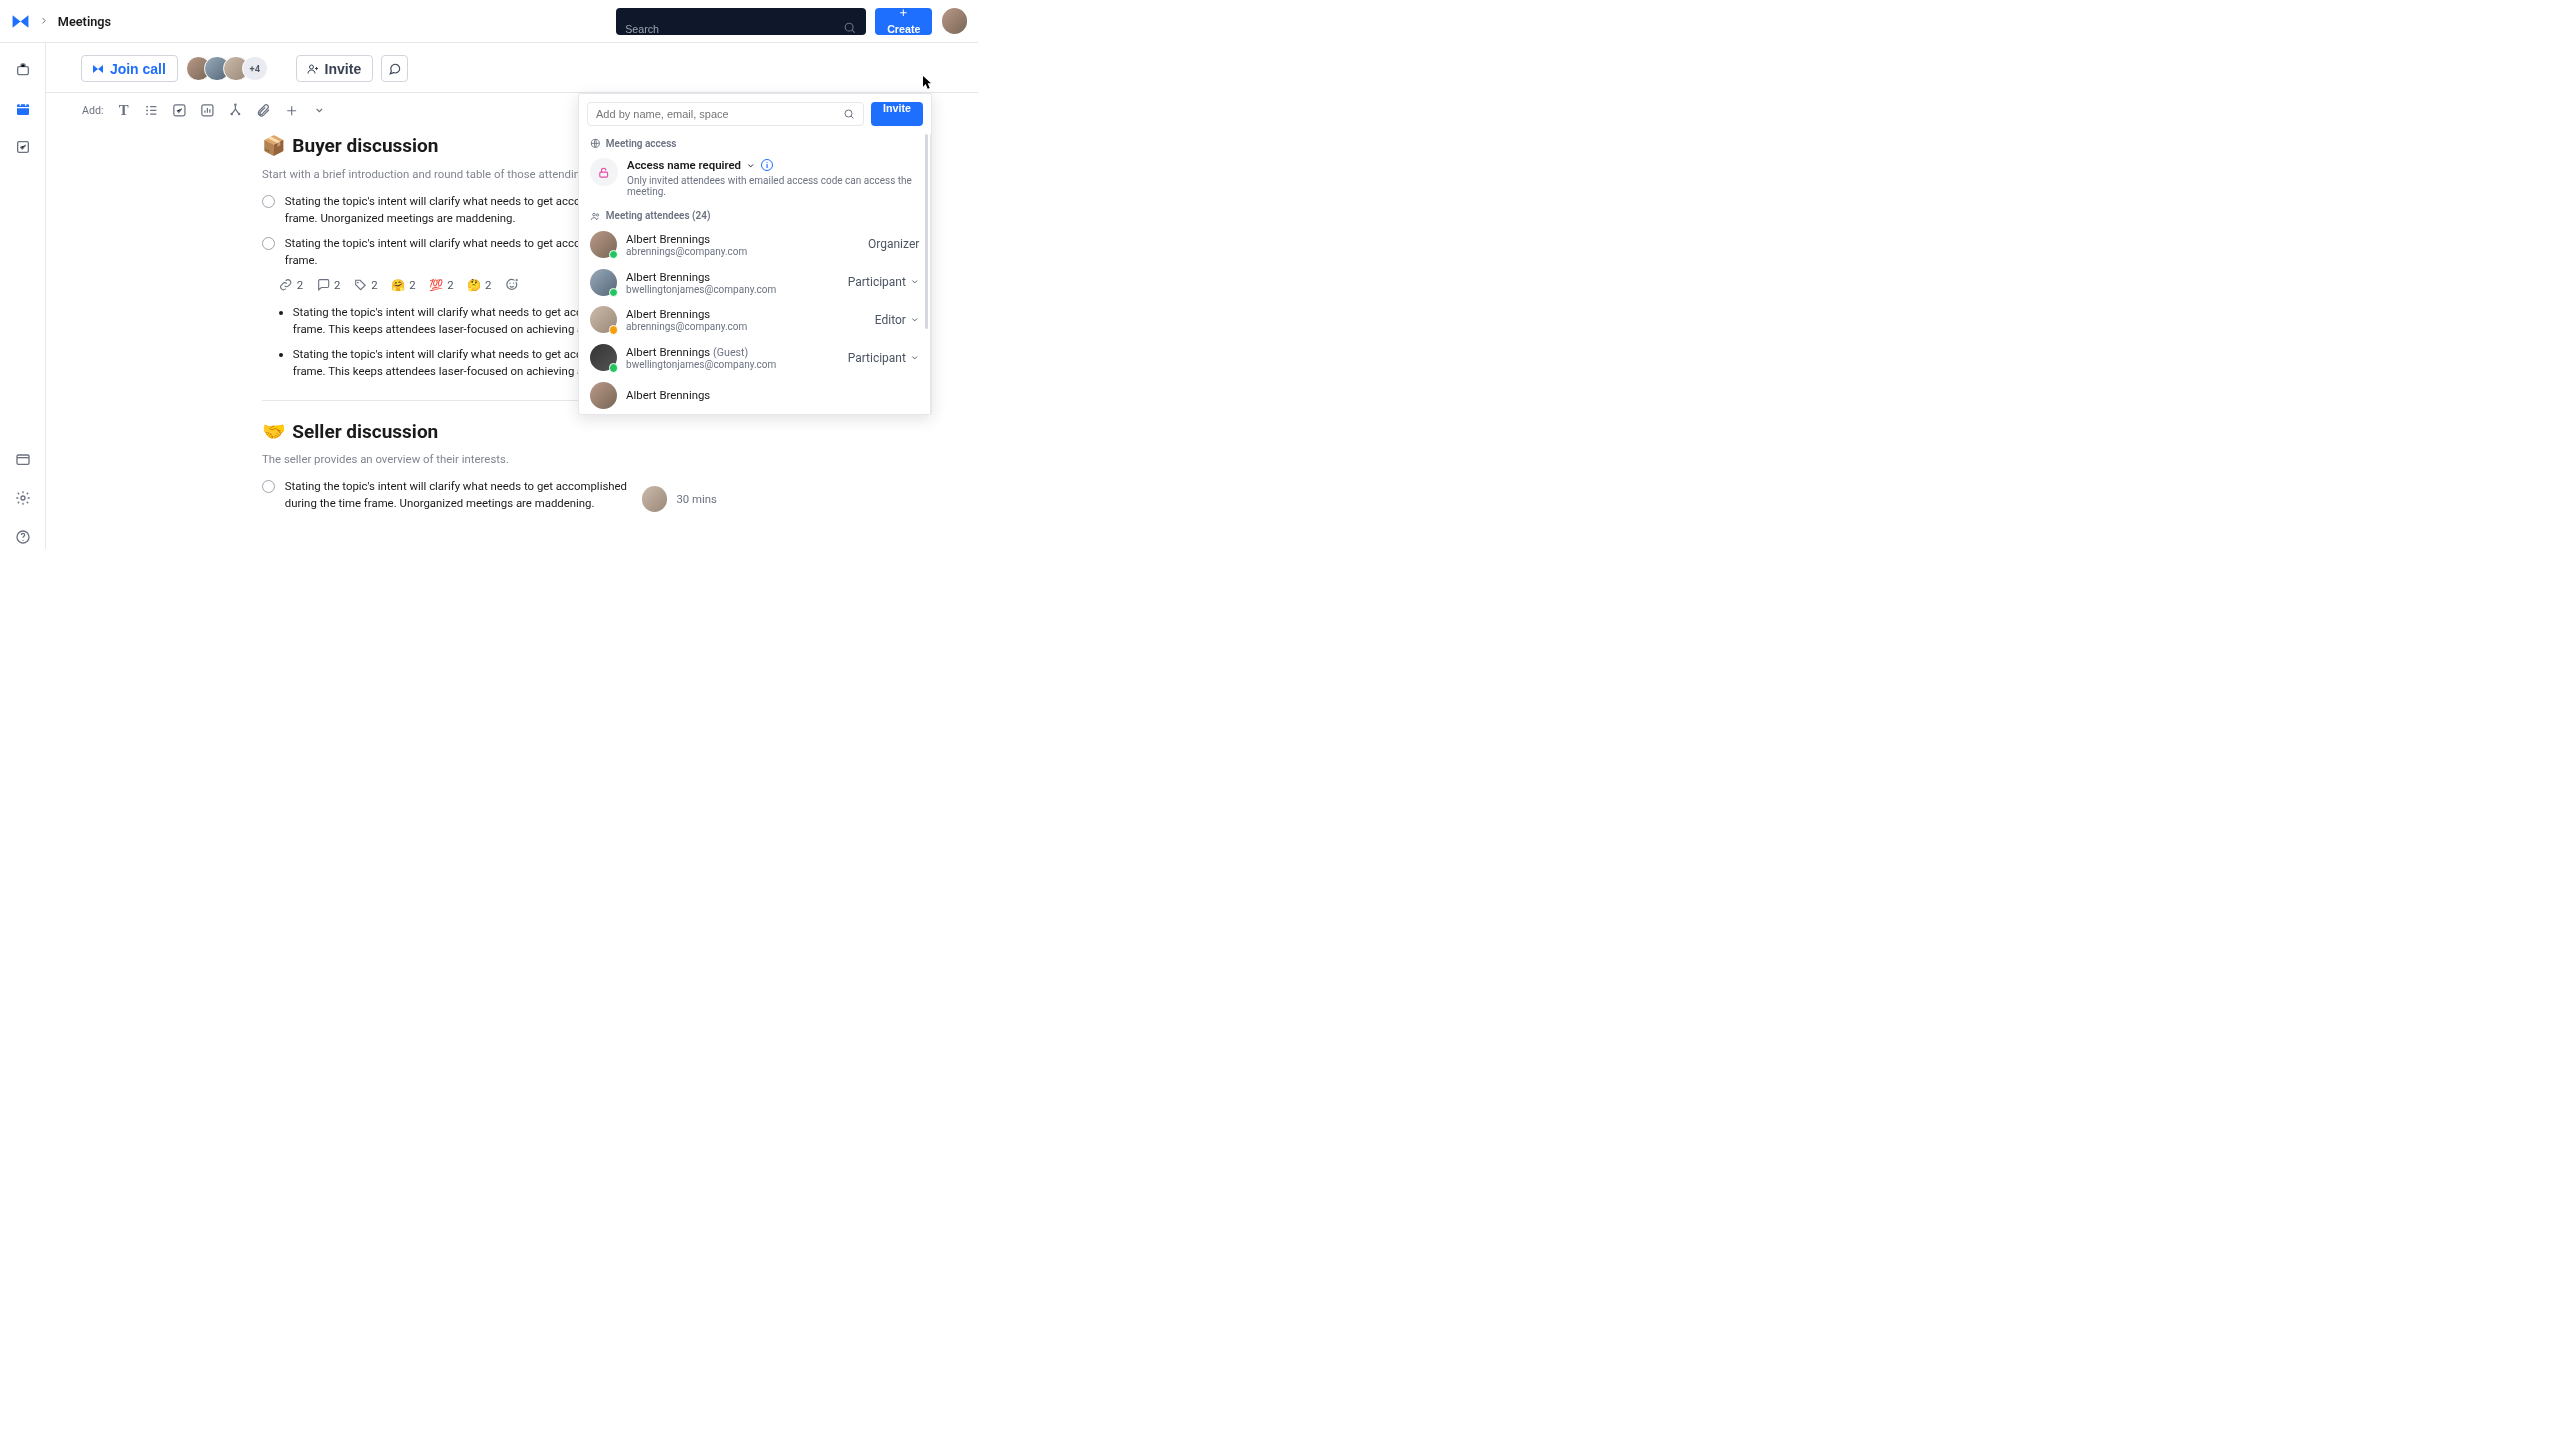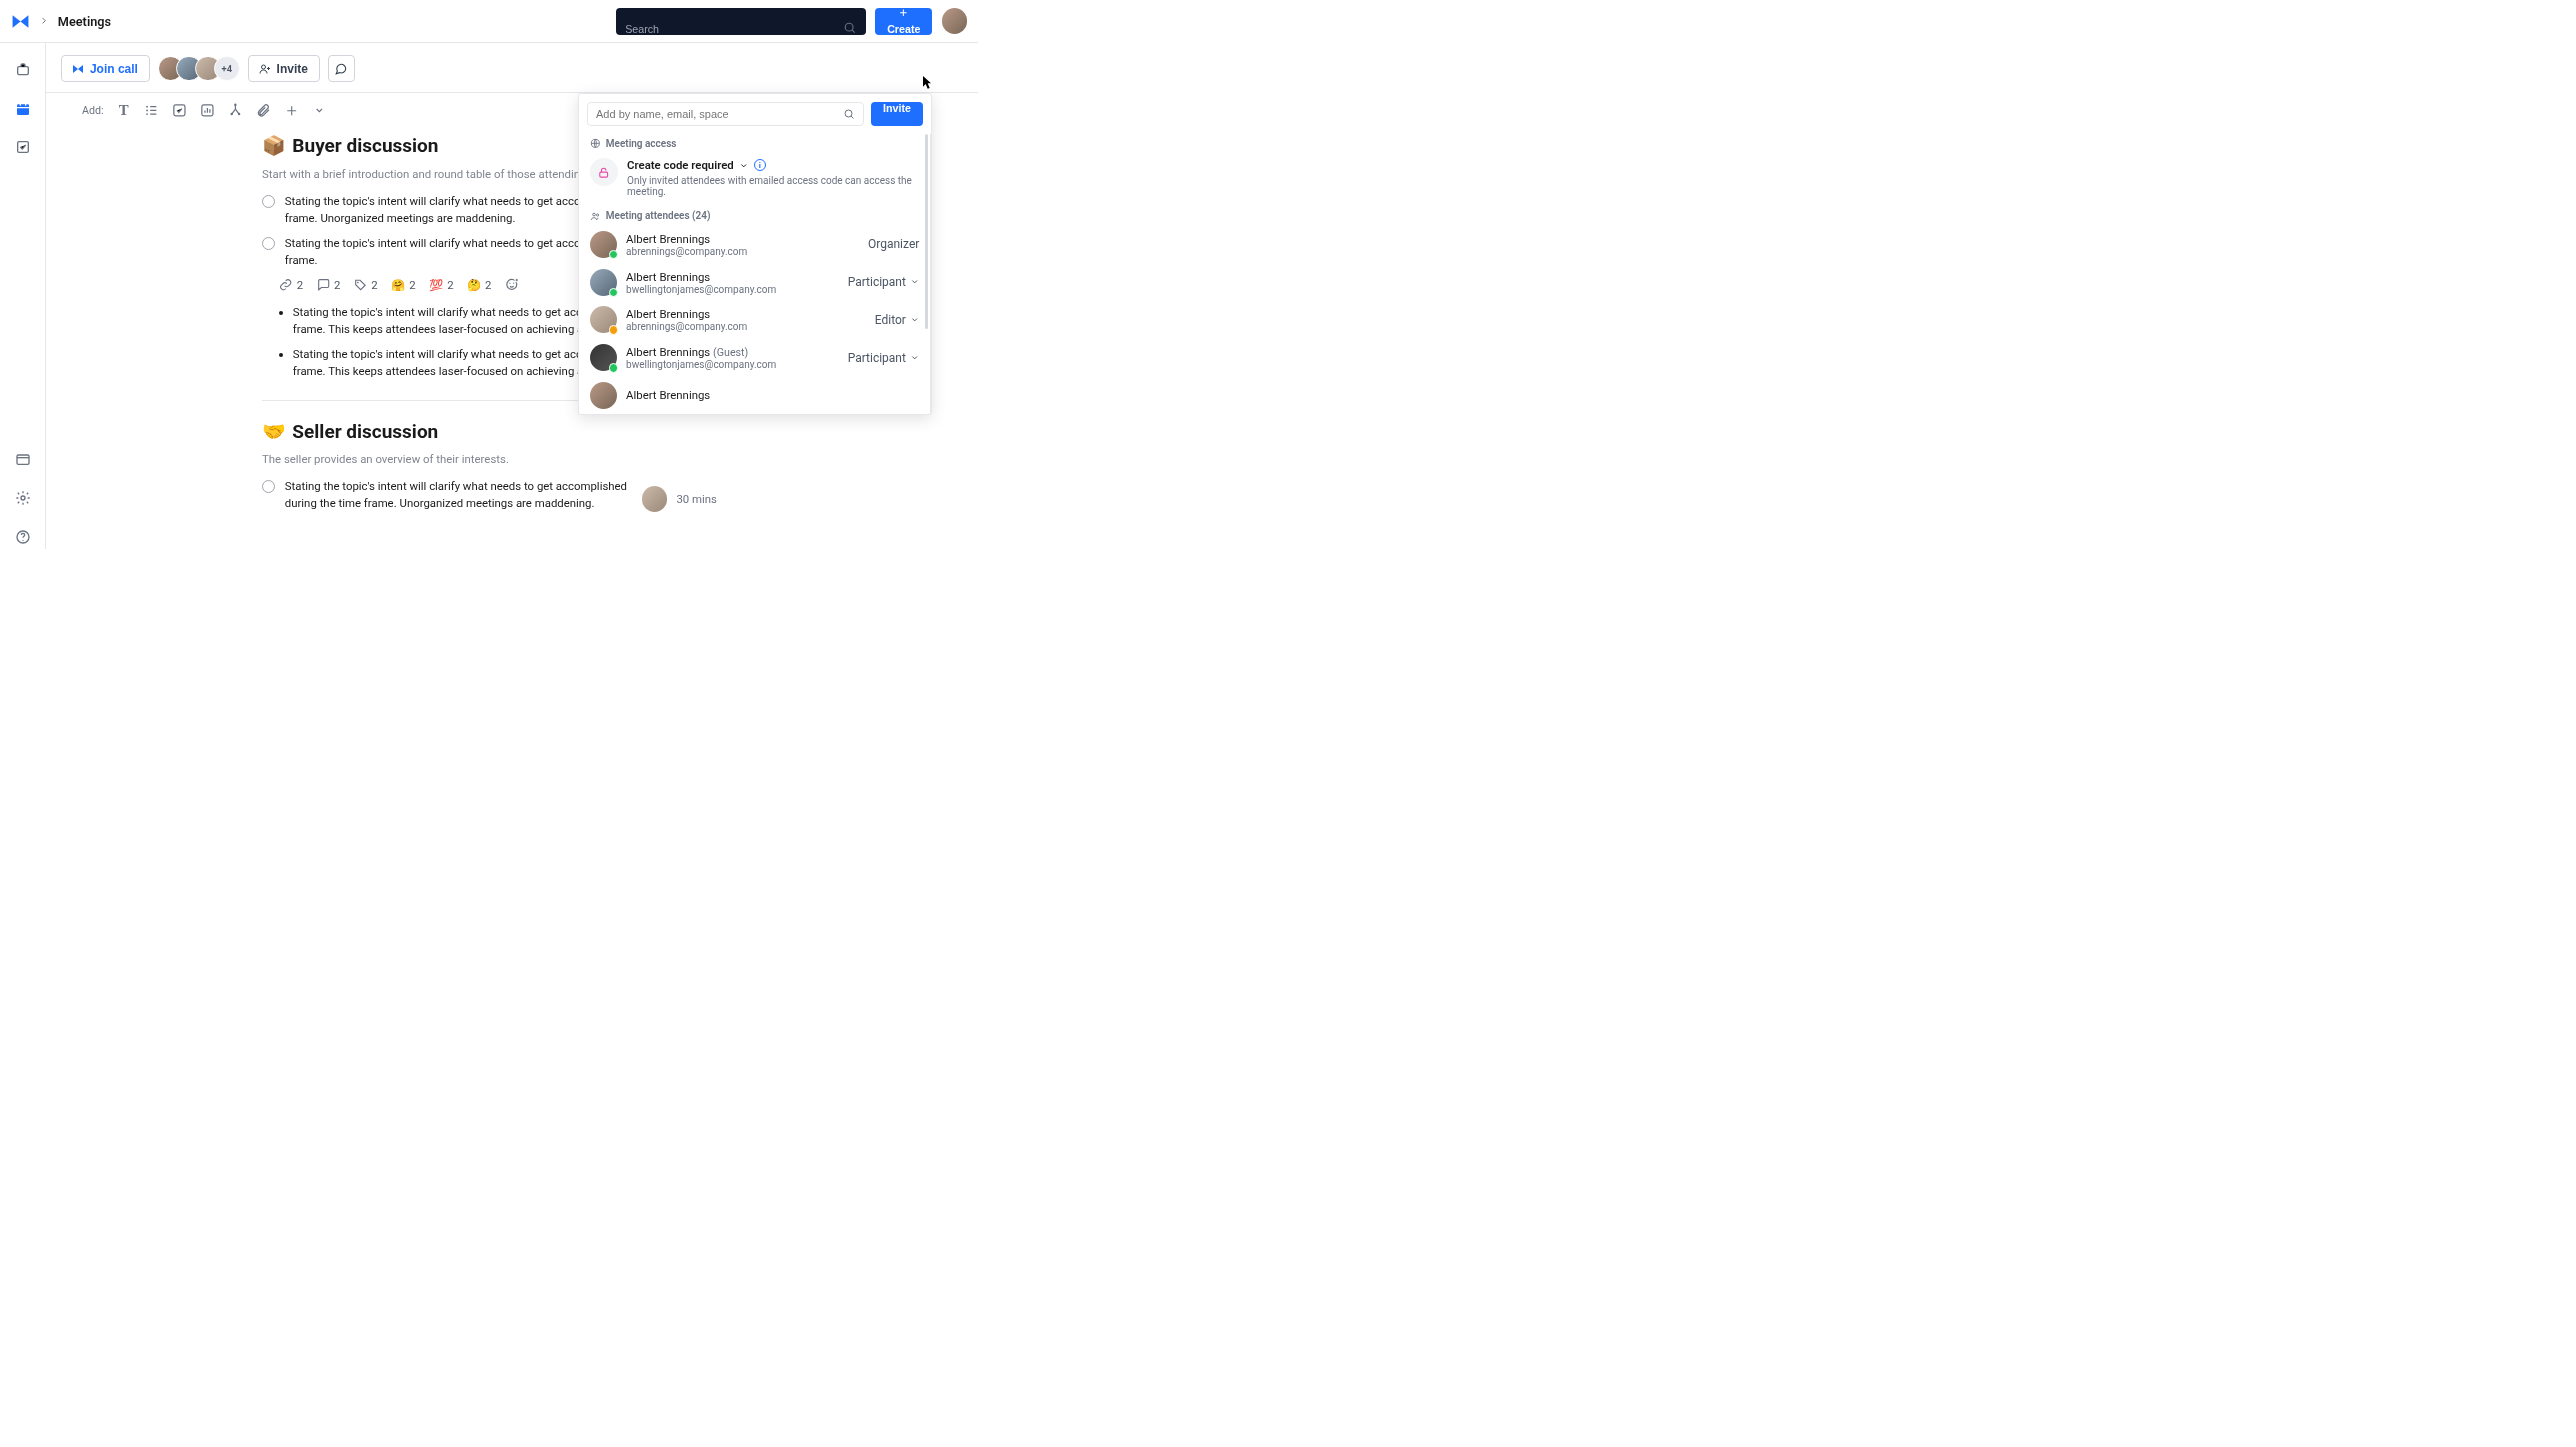--- a/index.html
+++ b/index.html
@@ -24,21 +24,21 @@
 .sidebar-spacer { flex: 1; }
 
 
 .page-head { position: absolute; left: 46px; top: 43px; right: 0; height: 50px; border-bottom: 0.7px solid #e5e7eb; padding: 8px 14.8px 0 14.8px; display: flex; align-items: flex-start; }
 .page-head .title-block { flex: 1; }
 .page-head h1 { font-size: 14.8px; font-weight: 700; display: inline-flex; align-items: center; gap: 6.7px; }
 .page-head .dots { font-size: 12px; color: #6b7280; cursor: pointer; }
 .page-head .star { color: #c4c7cf; cursor: pointer; }
 .page-head .subtitle { color: #6b7280; font-size: 10.7px; margin-top: 2.7px; }
 .head-right { display: flex; align-items: center; gap: 8px; padding-top: 4px; }
-.btn-outline { border: 0.7px solid #d1d5db; background: #fff; border-radius: 4px; height: 27px; padding: 0 10.7px; font-size: 12px; font-weight: 600; display: flex; align-items: center; gap: 5.4px; cursor: pointer; color: #1f6fff; }
+.btn-outline { border: 0.7px solid #d1d5db; background: #fff; border-radius: 4px; height: 27px; padding: 0 10.7px; font-size: 14px; font-weight: 600; display: flex; align-items: center; gap: 5.4px; cursor: pointer; color: #1f6fff; margin-left: 20px; }
 .btn-outline-gray { color: #374151; }
 .avatar-stack { display: flex; }
 .avatar-stack .av { width: 25.5px; height: 25.5px; border-radius: 50%; border: 1.3px solid #fff; margin-left: -6.7px; }
 .avatar-stack .av:first-child { margin-left: 0; }
 .avatar-stack .more { background: #e9ebf0; color: #4b5563; font-size: 9.4px; font-weight: 600; display: flex; align-items: center; justify-content: center; }
 .icon-btn { width: 27px; height: 27px; border: 0.7px solid #d1d5db; border-radius: 4px; display: flex; align-items: center; justify-content: center; cursor: pointer; color: #374151; }
 
 
 .content { position: absolute; left: 46px; top: 93px; right: 0; bottom: 0; overflow: hidden; }
 .add-row { display: flex; align-items: center; gap: 12px; padding: 9.4px 0 9.4px 36px; color: #5a5f6b; }
@@ -349,21 +349,21 @@
     </div>
     <div class="access-row">
       <div class="lock-badge">
           <svg width="13.4" height="13.4" viewBox="0 0 24 24">
             <rect x="5" y="11" width="14" height="9" rx="2" fill="none" stroke="currentColor" stroke-width="2"></rect>
             <path fill="none" stroke="currentColor" stroke-width="2" d="M8 11V8a4 4 0 018 0"></path>
           </svg>
         </div>
       <div>
         <div class="acc-title">
-          <span>Create code required</span>
+          <span>Access name required</span>
           <svg width="9.4" height="9.4" viewBox="0 0 24 24">
               <path fill="none" stroke="currentColor" stroke-width="2.5" d="M6 9l6 6 6-6"></path>
             </svg>
           <span class="info-icon">i</span>
         </div>
         <div class="acc-desc">Only invited attendees with emailed access code can access the meeting.</div>
       </div>
     </div>
     <div class="section-label">
       <svg width="10.7" height="10.7" viewBox="0 0 24 24">

